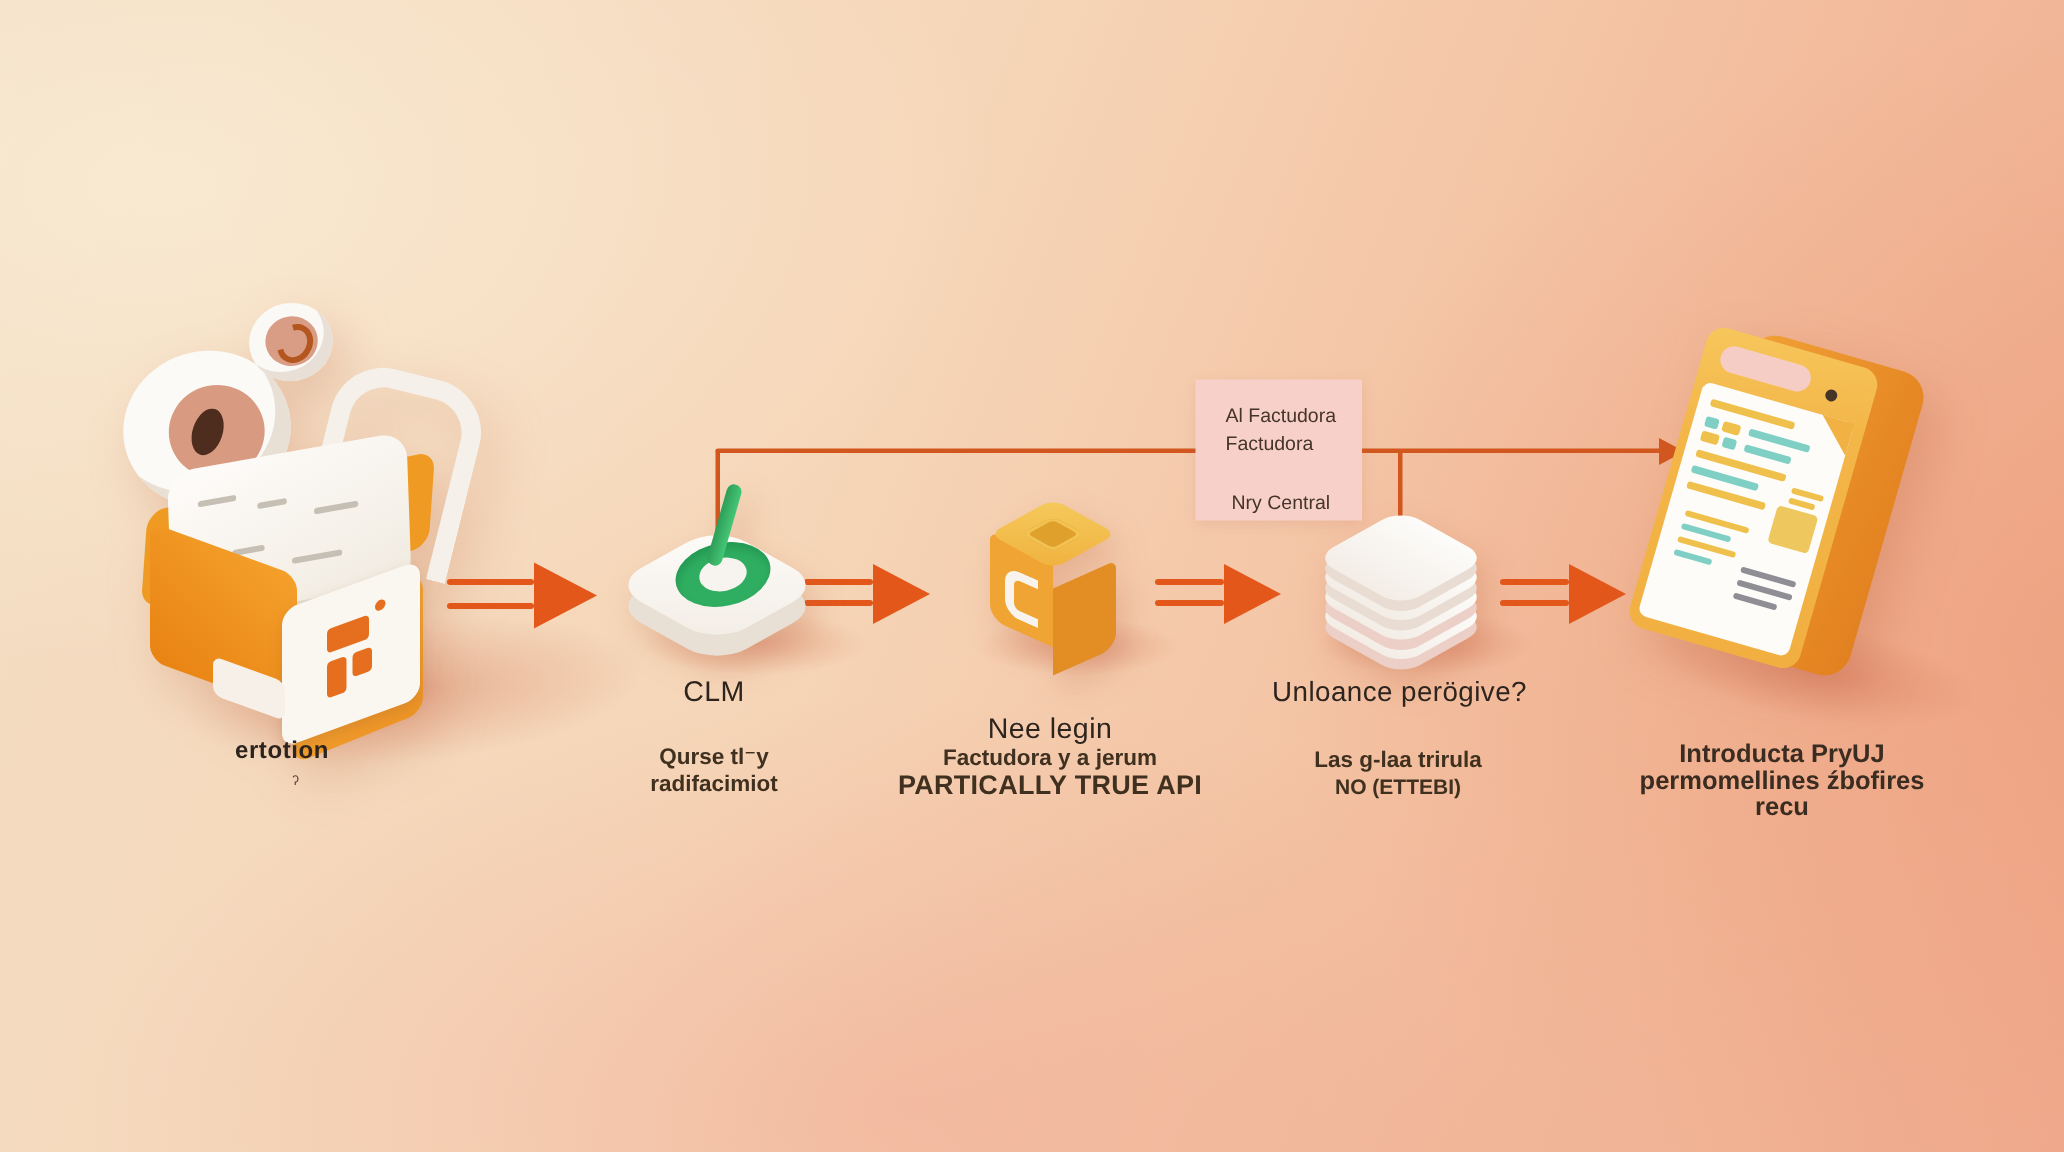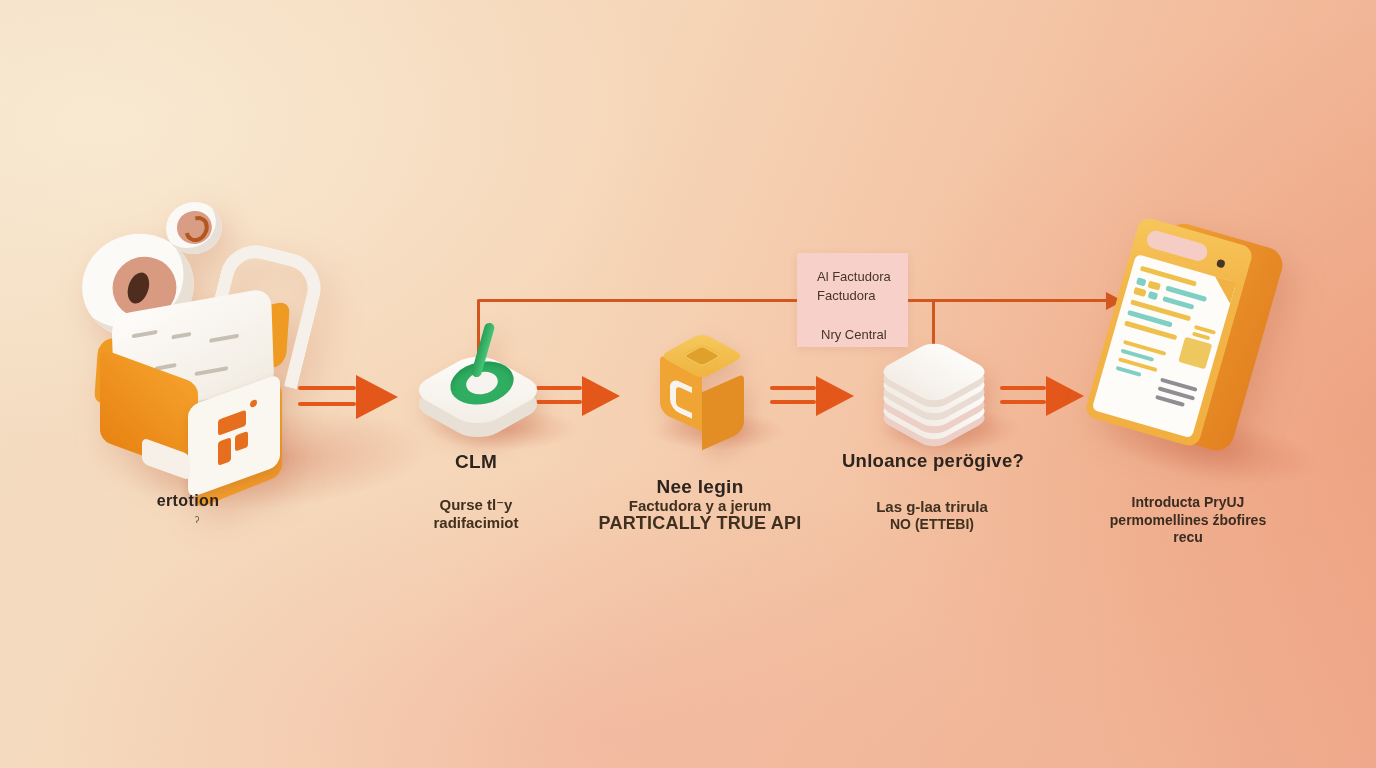--- a/index.html
+++ b/index.html
@@ -32,21 +32,21 @@
   .arrow .head{position:absolute;right:0;top:1px;width:0;height:0;
     border-top:22px solid transparent;border-bottom:22px solid transparent;border-left:42px solid #e3571b;}
   .arrow.sm{width:84px;height:40px;}
   .arrow.sm .ln{width:46px;height:3.5px;}
   .arrow.sm .l1{top:10px;} .arrow.sm .l2{top:24px;}
   .arrow.sm .head{top:0;border-top-width:20px;border-bottom-width:20px;border-left-width:38px;}
   
   .lbl{position:absolute;transform:translateX(-50%);text-align:center;color:#2d241e;z-index:4;white-space:nowrap;}
   .lbl.big{font-size:16px;font-weight:700;letter-spacing:0.4px;}
   .lbl.mark{font-size:9px;color:#5a463a;font-weight:400;}
-  .lbl.title{font-size:19px;font-weight:700;letter-spacing:0.3px;}
+  .lbl.title{font-size:19px;font-weight:400;letter-spacing:0.3px;}
   .lbl.sub{font-size:15px;font-weight:600;line-height:17.5px;color:#40301f;}
   .lbl.sub .caps{font-size:18px;font-weight:700;letter-spacing:0.2px;}
   .lbl.sub .strong{font-size:14px;font-weight:700;}
   
   .box-group{position:absolute;left:76px;top:194px;width:240px;height:300px;z-index:3;
     filter:drop-shadow(10px 14px 16px rgba(186,96,64,0.25));}
   .disk-b{position:absolute;left:6px;top:40px;width:112px;height:104px;border-radius:50%;
     background:#fcfaf7;transform:rotate(-12deg);box-shadow:inset -8px -12px 0 rgba(228,218,206,0.85);}
   .disk-b .face{position:absolute;left:30px;top:24px;width:64px;height:62px;border-radius:50%;background:#d89b82;}
   .disk-b .core{position:absolute;left:16px;top:14px;width:20px;height:32px;border-radius:50%;
@@ -271,19 +271,19 @@
     <div>Factudora y a jerum</div>
     <div class="caps">PARTICALLY TRUE API</div>
   </div>
 
   <div class="lbl title" style="left:933px;top:450px;font-size:18.5px;">Unloance perögive?</div>
   <div class="lbl sub" style="left:932px;top:498px;">
     <div>Las g-laa trirula</div>
     <div class="strong">NO (ETTEBI)</div>
   </div>
 
-  <div class="lbl sub" style="left:1188px;top:494px;font-size:14px;font-weight:700;color:#3a2c20;">
+  <div class="lbl sub" style="left:1188px;top:494px;font-size:17px;font-weight:700;color:#3a2c20;">
     <div>Introducta PryUJ</div>
     <div>permomellines źbofires</div>
     <div>recu</div>
   </div>
 
 </div>
 
 </body></html>

